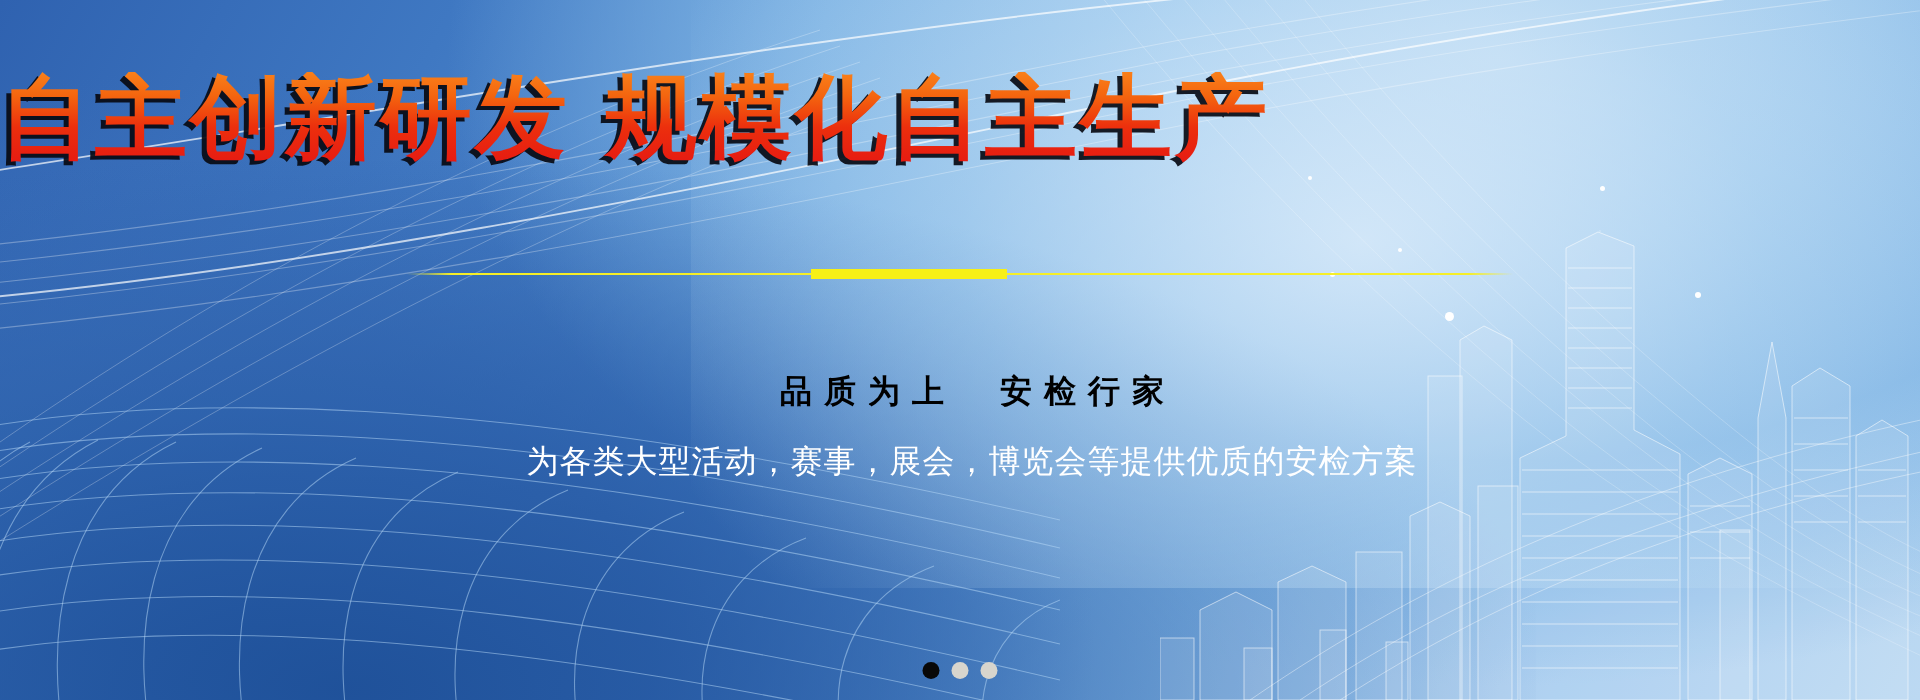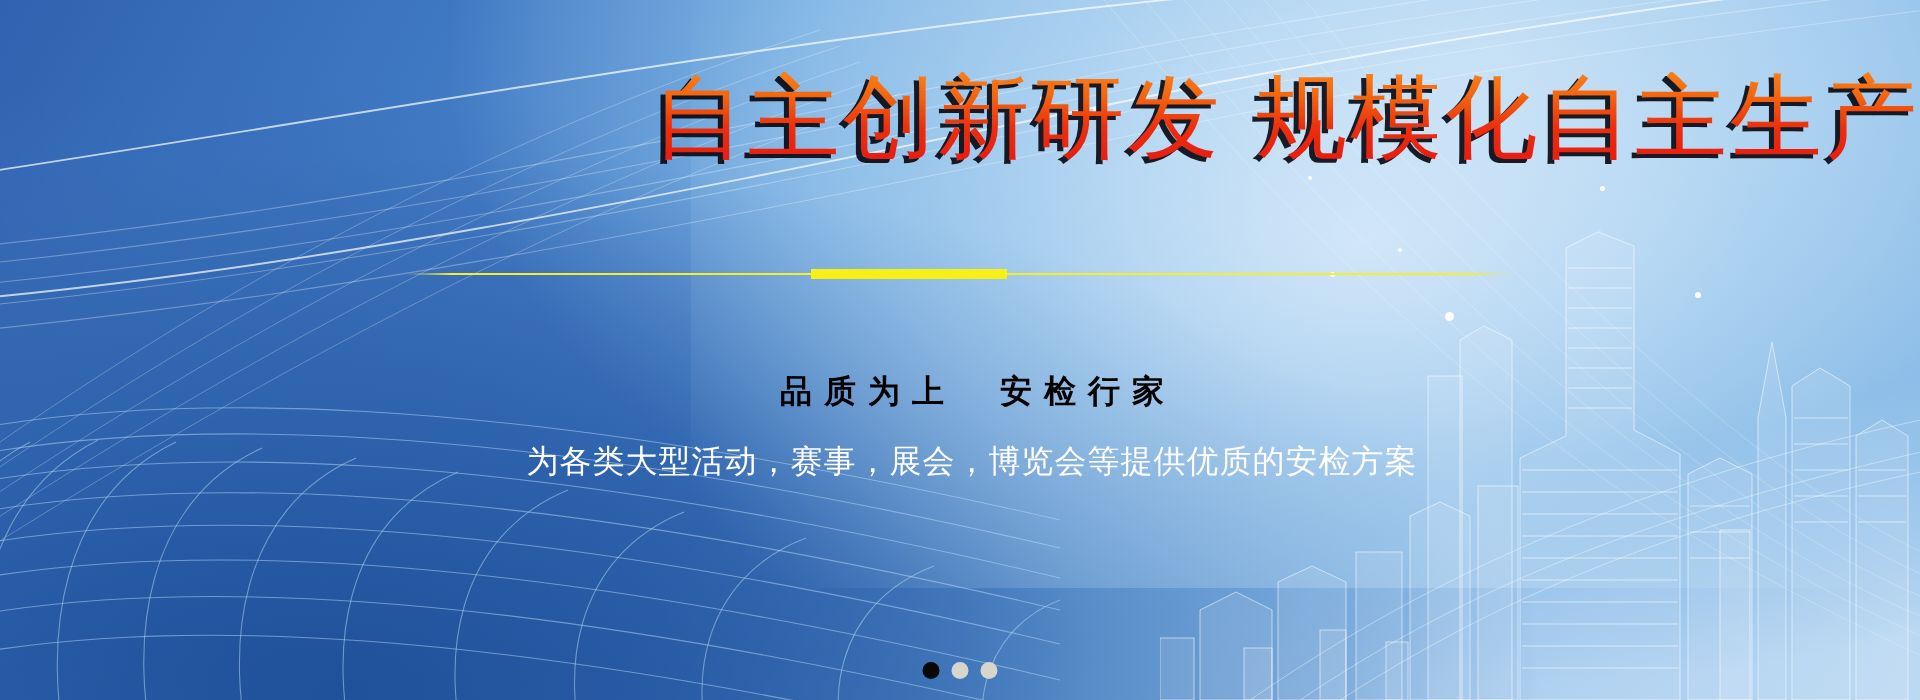--- a/index.html
+++ b/index.html
@@ -47,24 +47,24 @@
   .city{position:absolute; right:0; bottom:0; width:760px; height:470px;}
   .city *{stroke:rgba(255,255,255,.55); fill:rgba(255,255,255,.10); stroke-width:1;}
   .city .fl{stroke:rgba(255,255,255,.34); fill:none;}
 
   
   .sparkle{position:absolute;border-radius:50%;background:#fff;filter:blur(.6px);}
 
   
   .headline{
     position:absolute; top:72px; left:0; width:100%;
-    text-align:right;
+    text-align:left;
     font-family:"DejaVu Sans","Liberation Sans",sans-serif;
     font-size:92px;
-    font-weight:normal;
+    font-weight:bold;
     letter-spacing:3px;
     line-height:1;
     white-space:nowrap;
     background:linear-gradient(to bottom,#f9801a 0%,#f4650f 26%,#ec2f0d 60%,#e61a12 100%);
     -webkit-background-clip:text;
     background-clip:text;
     color:transparent;
     -webkit-text-fill-color:transparent;
     filter:drop-shadow(-5px 4px 0px rgba(8,10,18,.92));
   }

